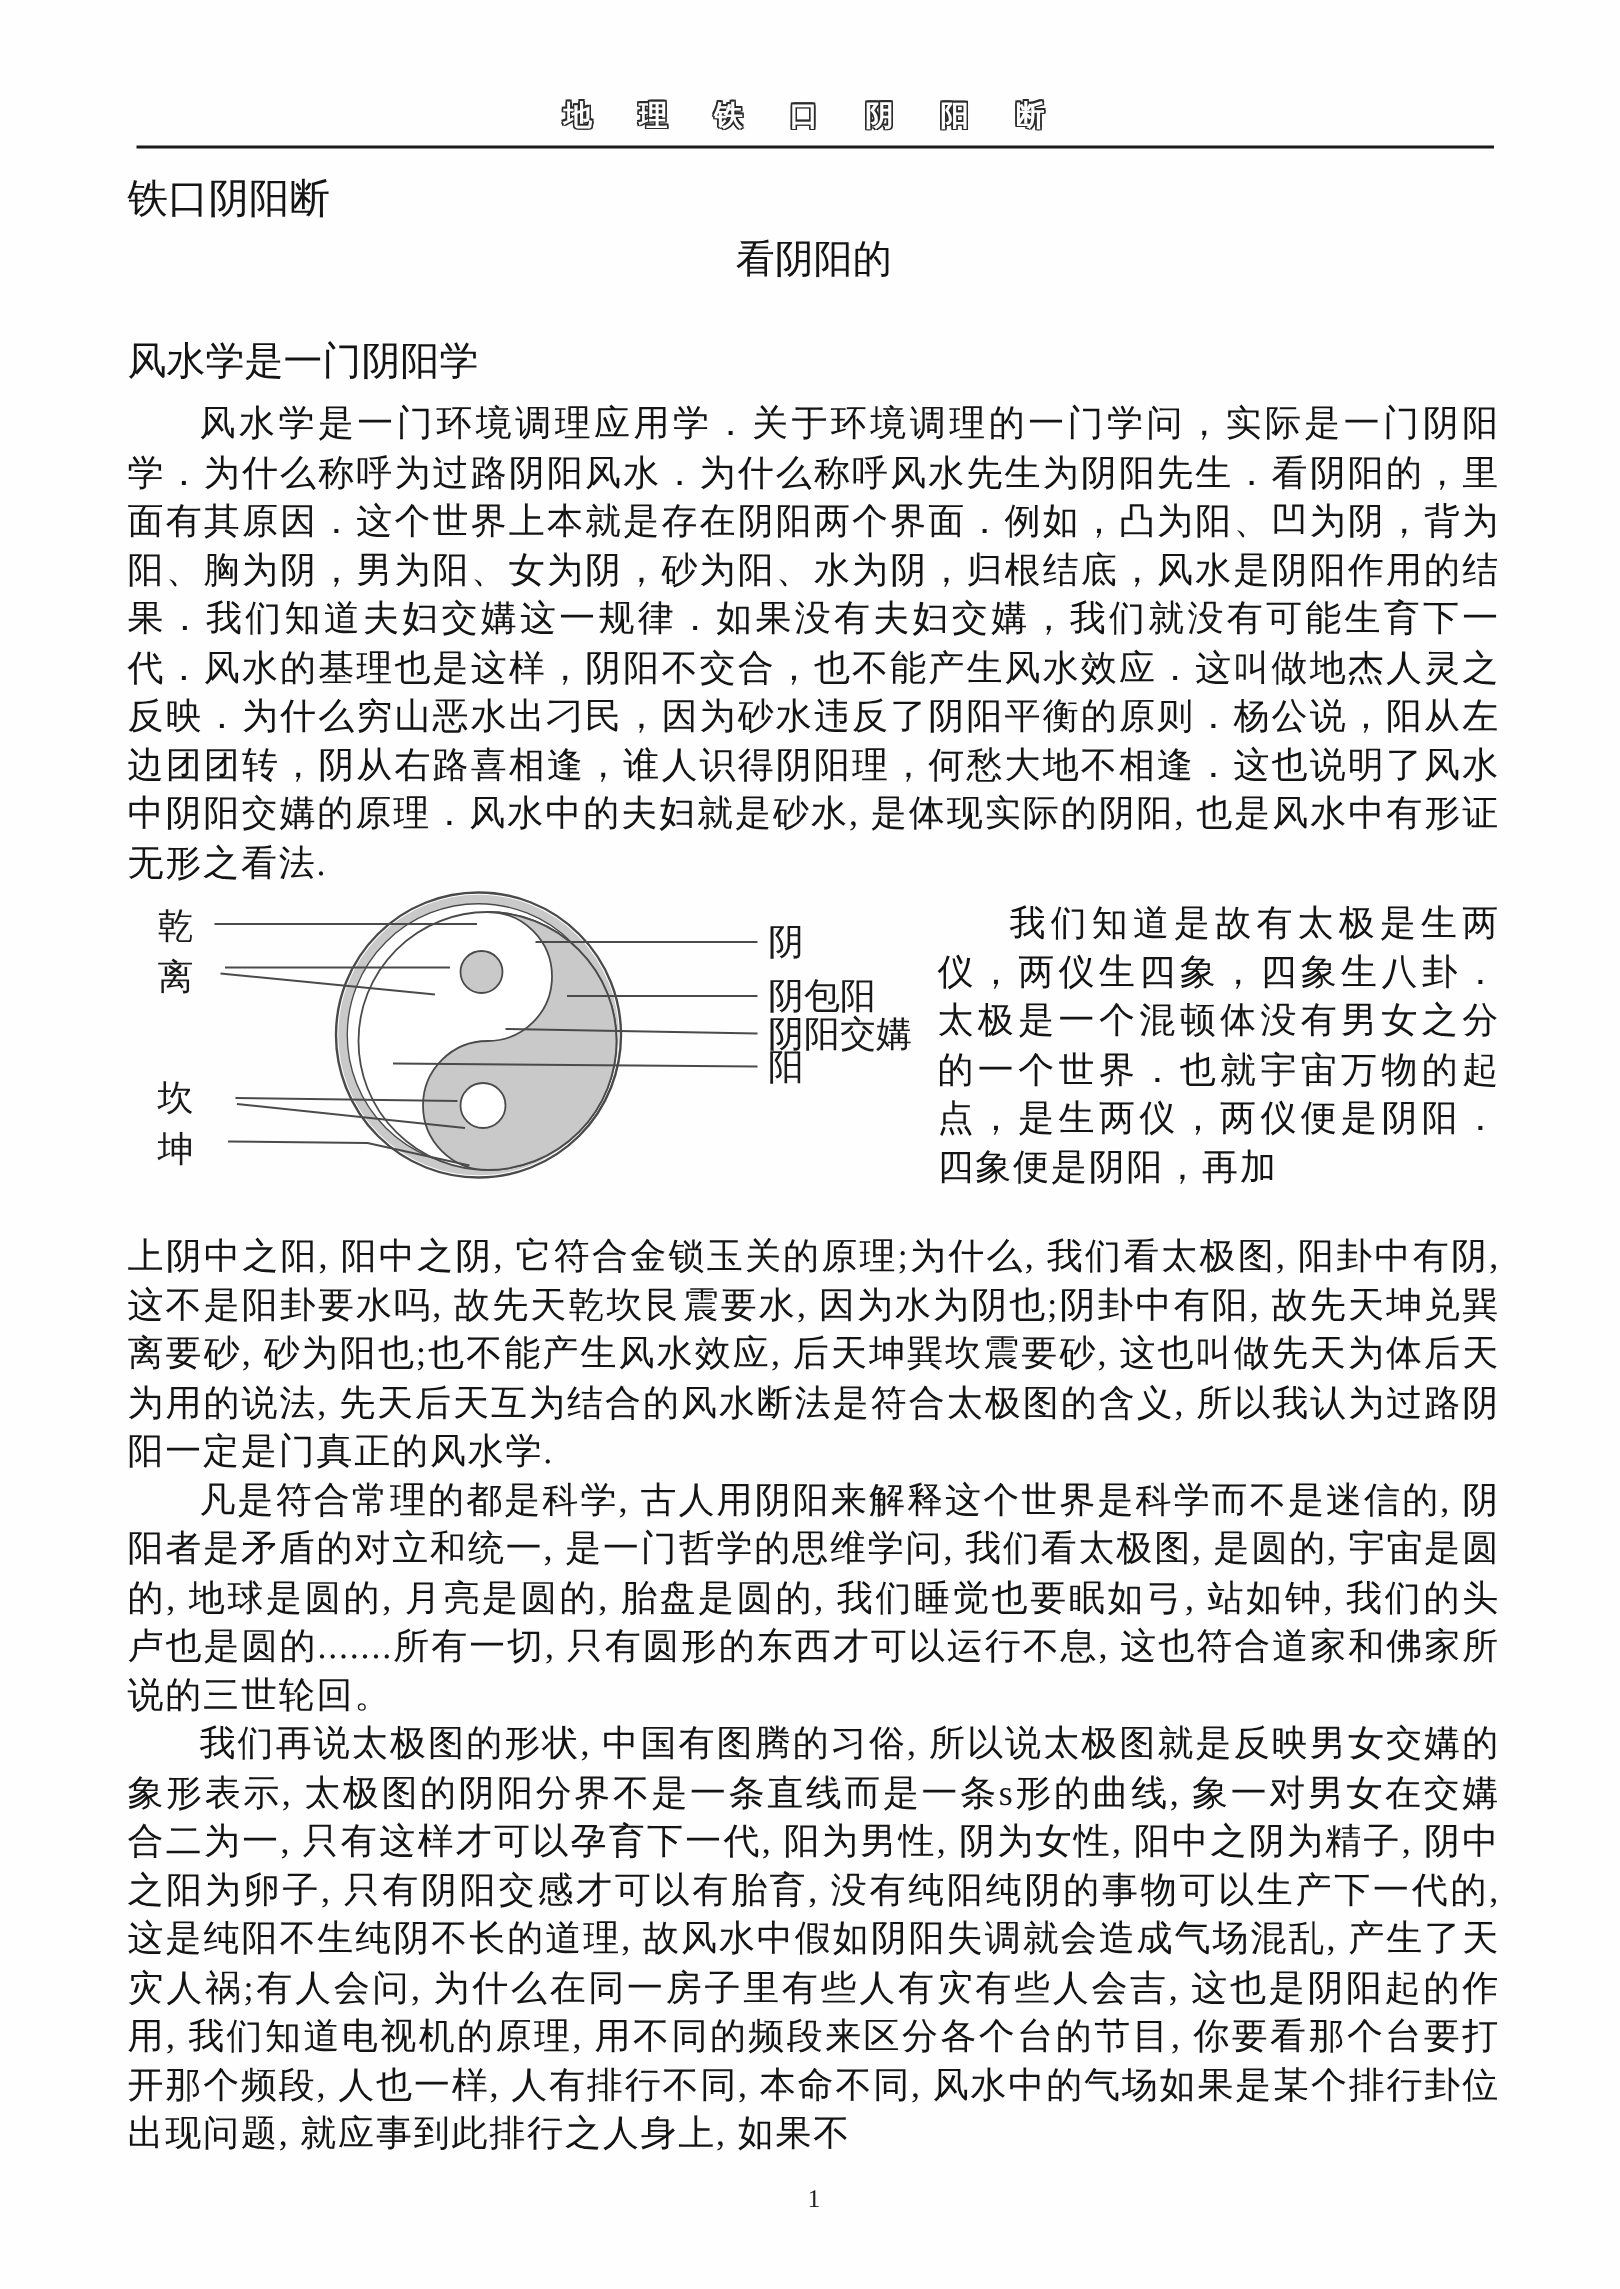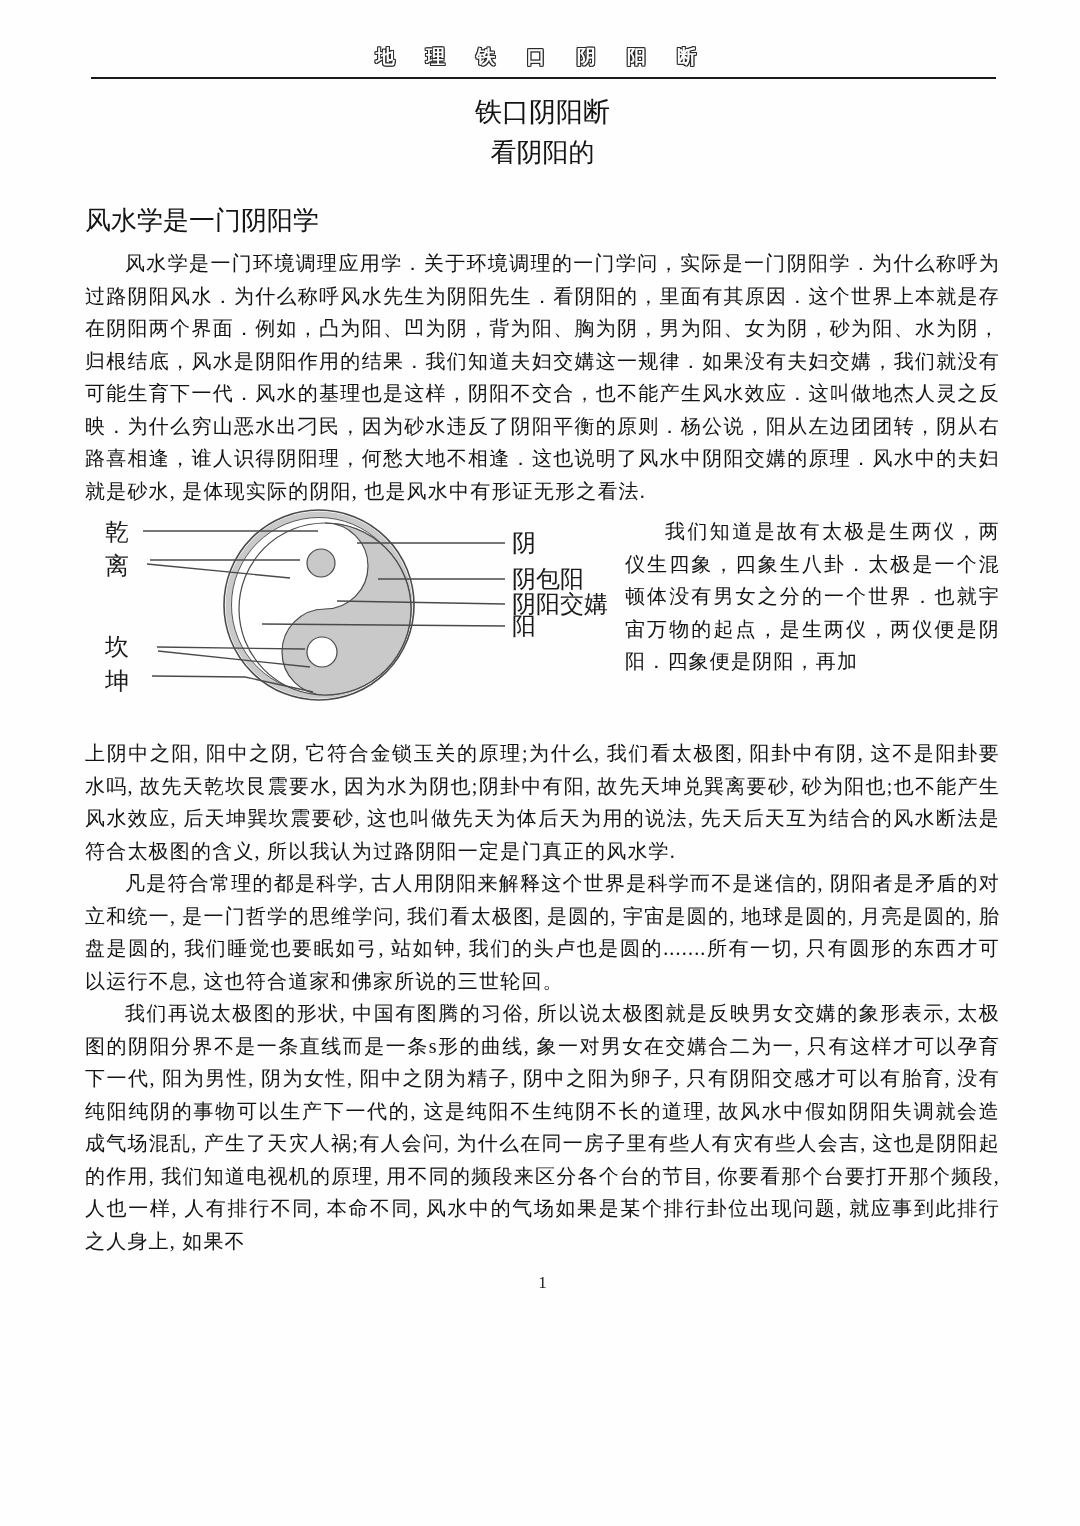--- a/index.html
+++ b/index.html
@@ -3,21 +3,21 @@
 <meta charset="utf-8">
 <style>
   html,body{margin:0;padding:0;background:#e8e8e8;}
   .page{
     position:relative;
     width:1080px;
     height:1526px;
     margin:0 auto;
     background:#fefefe;
     box-sizing:border-box;
-    padding:44px 80px 0 85px;
+    padding:64px 80px 0 85px;
     font-family:"Liberation Serif","DejaVu Serif",serif;
     color:#141414;
     overflow:hidden;
   }
   .doc-header{
     text-align:center;
     font-family:"Liberation Sans","DejaVu Sans",sans-serif;
     font-size:19px;
     font-weight:700;
     letter-spacing:13px;
@@ -26,36 +26,35 @@
                 1px 1px #2a2a2a,-1px -1px #2a2a2a,1px -1px #2a2a2a,-1px 1px #2a2a2a;
   }
   .header-rule{
     border:none;
     border-top:2px solid #1a1a1a;
     margin:7px 4px 0 6px;
   }
   .doc-title{
     font-size:27px;
     font-weight:400;
-    text-align:center;
     margin:15px 0 0 0;
   }
   .doc-author{
     font-size:26px;
     text-align:center;
     margin:5px 0 0 0;
   }
   .section-heading{
     font-size:26px;
     font-weight:400;
     text-align:left;
     margin:33px 0 9px 0;
   }
   .para{
-    font-size:20px;
+    font-size:24px;
     line-height:32.5px;
     letter-spacing:1.2px;
     text-align:justify;
     margin:0;
   }
   .indent{text-indent:2em;}
   .figure-row{display:flex;align-items:flex-start;}
   .figure-row .taiji-figure{flex:0 0 540px;}
   .p2a{flex:1 1 auto;margin-top:8px;}
   .svg-label{

